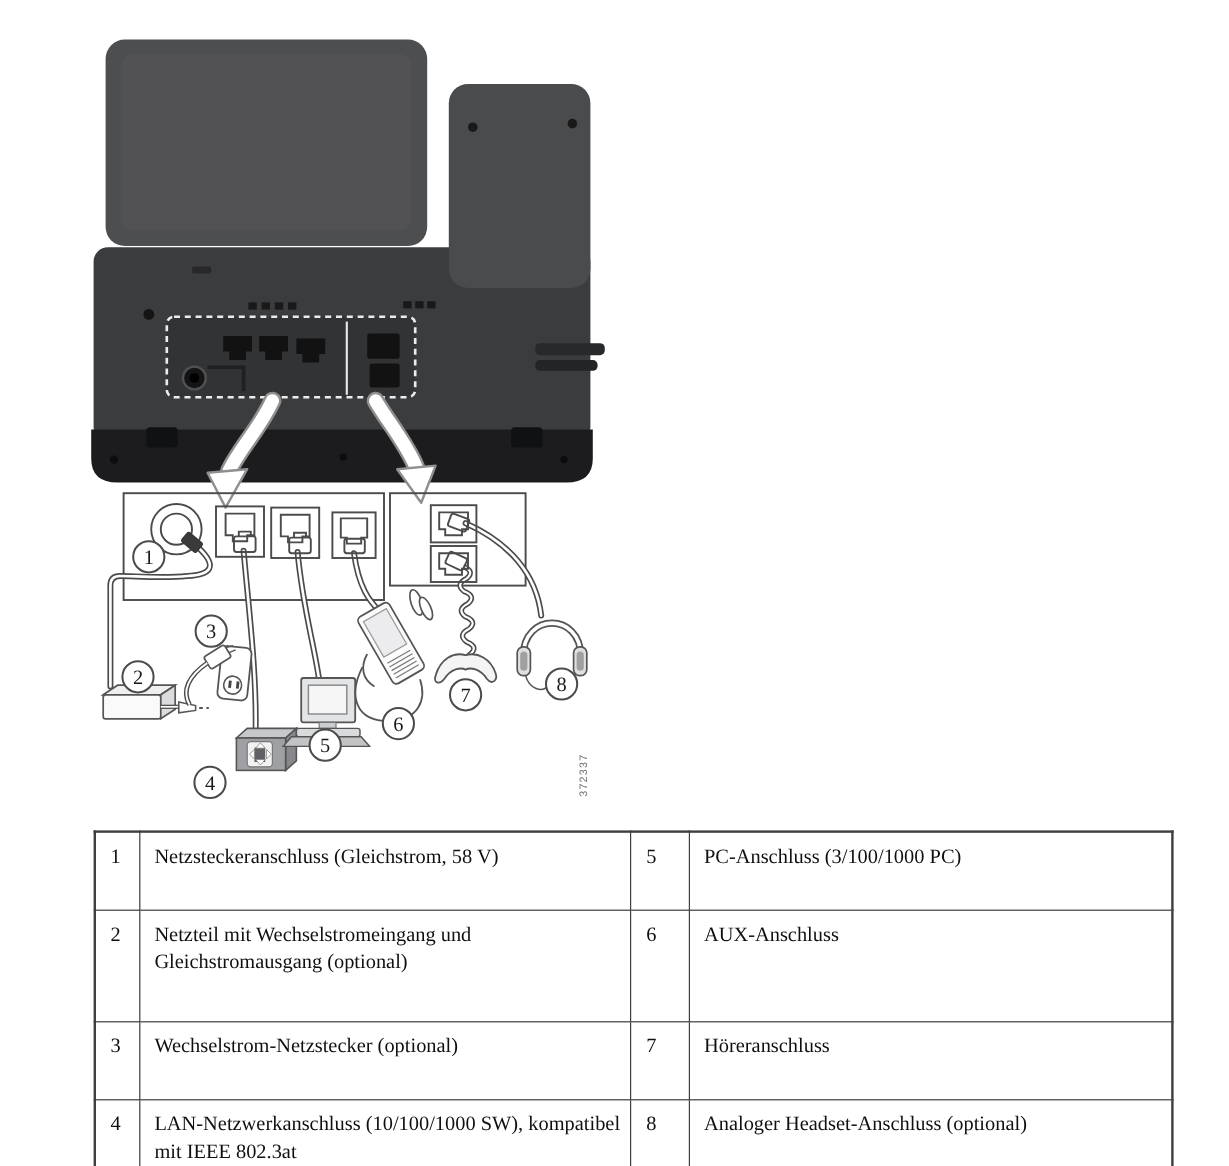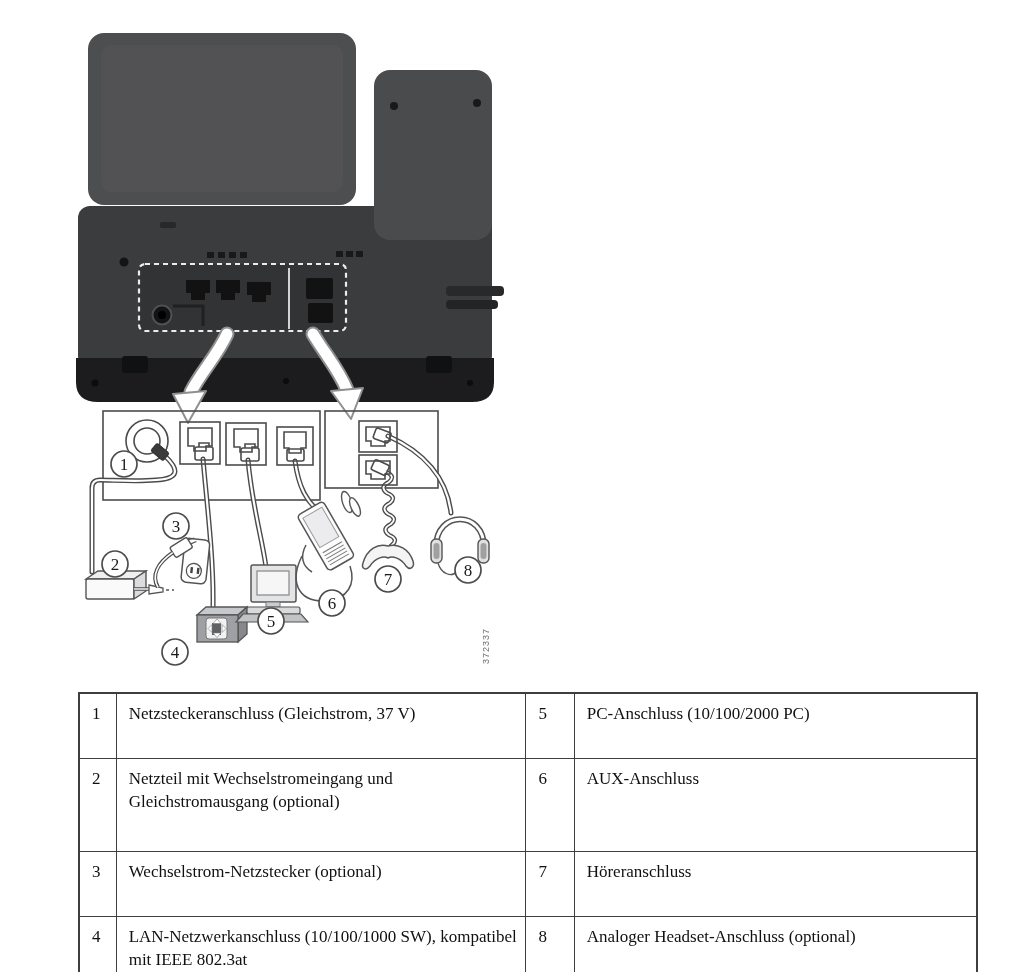--- a/index.html
+++ b/index.html
@@ -262,23 +262,23 @@
   <table class="ctable">
     <colgroup>
           <col style="width:37px">
           <col style="width:408px">
           <col style="width:48px">
           <col style="width:401px">
         </colgroup>
     <tbody>
           <tr class="r1">
       <td class="numcell">1</td>
-      <td>Netzsteckeranschluss (Gleichstrom, 37 V)</td>
+      <td>Netzsteckeranschluss (Gleichstrom, 58 V)</td>
       <td class="numcell">5</td>
-      <td>PC-Anschluss (10/100/2000 PC)</td>
+      <td>PC-Anschluss (3/100/1000 PC)</td>
     </tr>
     <tr class="r2">
       <td class="numcell">2</td>
       <td>Netzteil mit Wechselstromeingang und Gleichstromausgang (optional)</td>
       <td class="numcell">6</td>
       <td>AUX-Anschluss</td>
     </tr>
     <tr class="r3">
       <td class="numcell">3</td>
       <td>Wechselstrom-Netzstecker (optional)</td>

